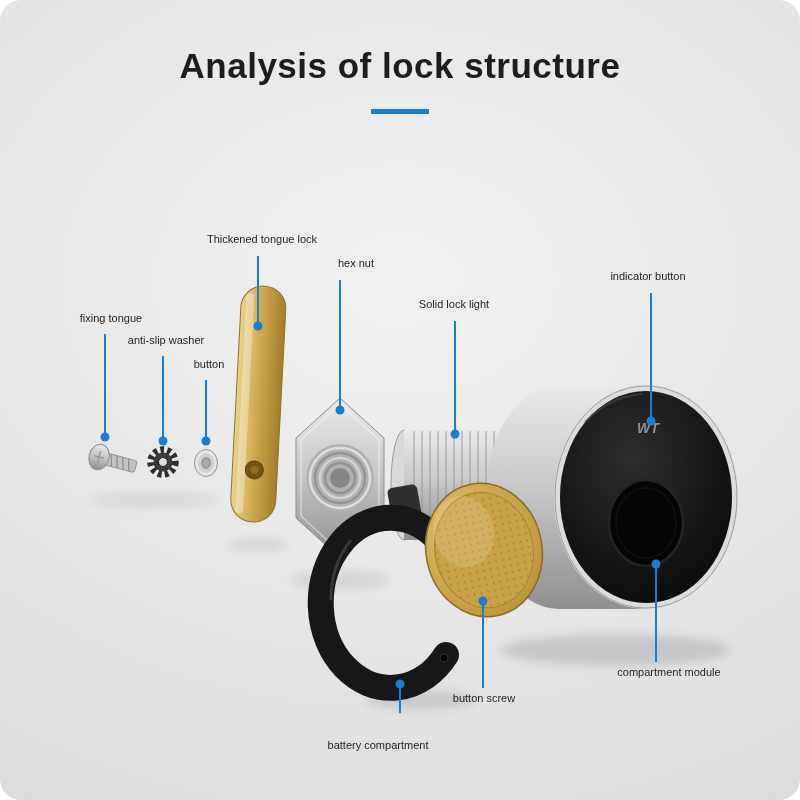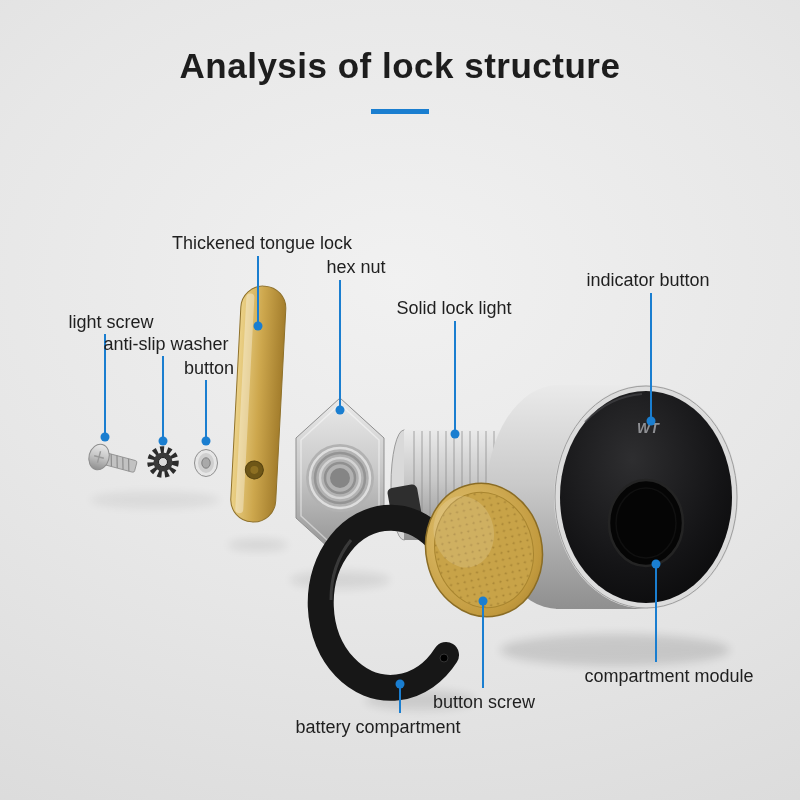--- a/index.html
+++ b/index.html
@@ -1,32 +1,33 @@
 <!DOCTYPE html>
 <html style="--accent: #1a7ed0;"><head>
 <meta charset="utf-8">
 <style>
   html,body{margin:0;padding:0;}
   .stage{
     position:relative;width:800px;height:800px;overflow:hidden;
     background:radial-gradient(120% 90% at 50% 35%, #f1f1f1 0%, #e7e7e7 45%, #d7d7d7 100%);
     font-family:"Liberation Sans",sans-serif;
+    border-radius:21px;
   }
   .title{
     position:absolute;top:46px;left:0;width:100%;text-align:center;
     font-size:35px;font-weight:bold;color:#1d1d1d;letter-spacing:.5px;
   }
   .title-bar{
     position:absolute;top:109px;left:50%;transform:translateX(-50%);
     width:58px;height:5px;background:var(--accent,#1a7ed0);
   }
   .artwork{position:absolute;left:0;top:0;}
   .callout-label{
     position:absolute;transform:translateX(-50%);
-    font-size:18px;color:#1f1f1f;white-space:nowrap;
+    font-size:11px;color:#1f1f1f;white-space:nowrap;
   }
   .lead{position:absolute;width:2px;background:var(--accent,#1a7ed0);}
   .dot{
     position:absolute;width:9px;height:9px;border-radius:50%;
     background:var(--accent,#1a7ed0);transform:translate(-50%,-50%);
   }
 </style>
 </head>
 <body>
 
@@ -153,21 +154,21 @@
     <g transform="rotate(-12 484 550)">
       <ellipse cx="484" cy="550" rx="58" ry="67" fill="url(#gGoldCell)" stroke="#8a6c24" stroke-width="1.5"></ellipse>
       <ellipse cx="484" cy="550" rx="49" ry="58" fill="#c8a348"></ellipse>
       <ellipse cx="484" cy="550" rx="49" ry="58" fill="url(#pDots)" opacity="0.55"></ellipse>
       <ellipse cx="484" cy="550" rx="49" ry="58" fill="none" stroke="#a8852f" stroke-width="1"></ellipse>
       <ellipse cx="468" cy="528" rx="30" ry="36" fill="#ffffff" opacity="0.14"></ellipse>
     </g>
   </svg>
 
   <div>
-    <div class="callout-label" style="left:111px;top:312px">light screw</div>
+    <div class="callout-label" style="left:111px;top:312px">fixing tongue</div>
     <div class="lead" style="left:104px;top:334px;height:103px"></div>
     <div class="dot" style="left:105px;top:437px"></div>
   </div>
 
   <div>
     <div class="callout-label" style="left:166px;top:334px">anti-slip washer</div>
     <div class="lead" style="left:162px;top:356px;height:85px"></div>
     <div class="dot" style="left:163px;top:441px"></div>
   </div>
 
@@ -207,18 +208,18 @@
     <div class="dot" style="left:656px;top:564px"></div>
   </div>
 
   <div>
     <div class="callout-label" style="left:484px;top:692px">button screw</div>
     <div class="lead" style="left:482px;top:601px;height:87px"></div>
     <div class="dot" style="left:483px;top:601px"></div>
   </div>
 
   <div>
-    <div class="callout-label" style="left:378px;top:717px">battery compartment</div>
+    <div class="callout-label" style="left:378px;top:739px">battery compartment</div>
     <div class="lead" style="left:399px;top:684px;height:29px"></div>
     <div class="dot" style="left:400px;top:684px"></div>
   </div>
 
 </div>
 
 </body></html>

